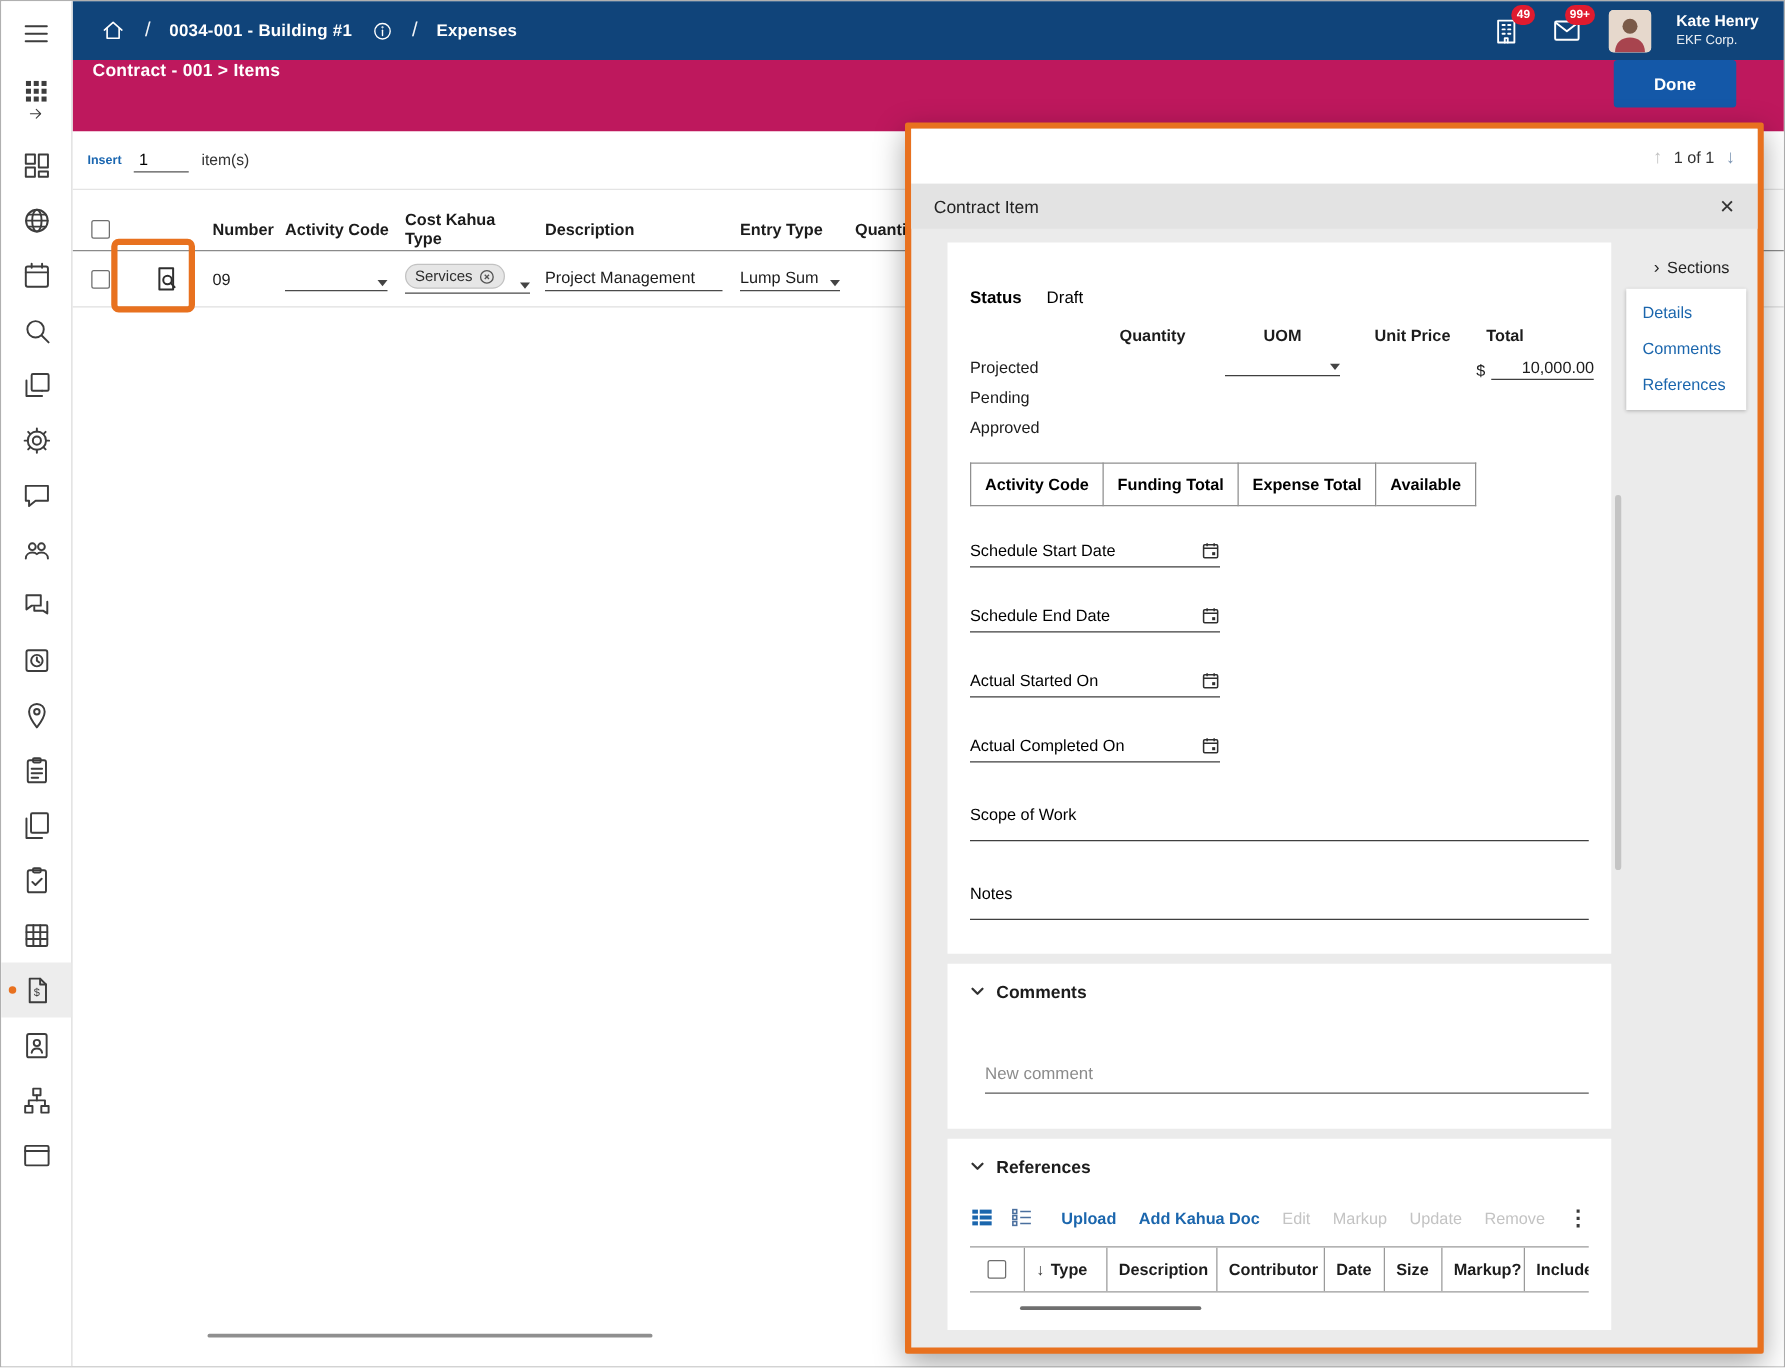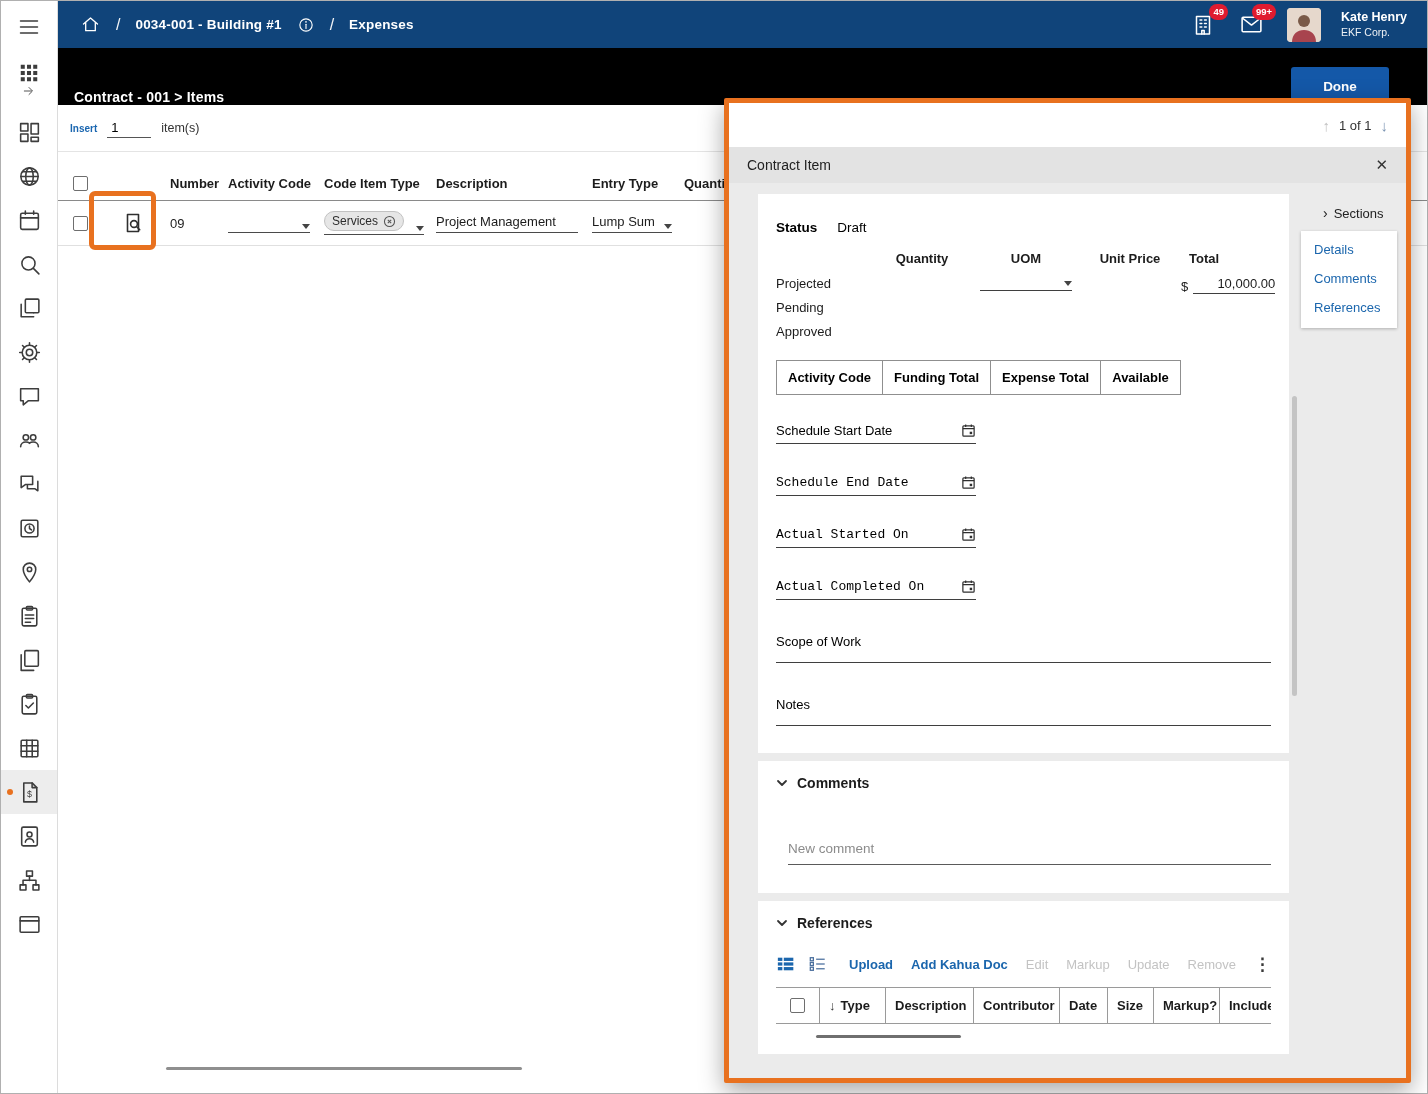--- a/index.html
+++ b/index.html
@@ -18,29 +18,29 @@
   .si { stroke:#3d3d3d; fill:none; stroke-width:1.5; stroke-linecap:round; stroke-linejoin:round; }
   .si .fillme { fill:#3d3d3d; stroke:none; }
 
   
   #topbar { position:absolute; left:57px; top:0; right:0; height:47px; background:#10447a; color:#fff; display:flex; align-items:center; z-index:4; }
   .wi { stroke:#fff; fill:none; stroke-width:1.5; stroke-linecap:round; stroke-linejoin:round; }
   .crumbs { display:flex; align-items:center; gap:15px; padding-left:22px; }
   .crumb-sep { font-size:16px; font-weight:400; opacity:.95; }
   .crumb-txt { font-size:13.5px; font-weight:bold; letter-spacing:.2px; }
   .tb-right { margin-left:auto; display:flex; align-items:center; gap:20px; padding-right:20px; }
-  .tb-ic { position:relative; width:28px; height:28px; display:flex; align-items:center; justify-content:flex-start; cursor:pointer; }
+  .tb-ic { position:relative; width:28px; height:28px; display:flex; align-items:center; justify-content:center; cursor:pointer; }
   .badge { position:absolute; top:-7px; right:-9px; min-width:17px; height:16px; padding:0 4px; background:#e01b2f; border-radius:9px; color:#fff; font-size:9.5px; font-weight:bold; display:flex; align-items:center; justify-content:center; }
   .avatar { width:34px; height:34px; border-radius:4px; overflow:hidden; background:#e3d6cb; flex:0 0 auto; cursor:pointer; }
   .uname { line-height:1.25; }
   .uname .n1 { font-size:12.5px; font-weight:bold; }
   .uname .n2 { font-size:10.5px; opacity:.92; }
 
   
-  #subheader { position:absolute; left:57px; top:47px; right:0; height:57px; background:#000000; color:#fff; display:flex; align-items:flex-end; z-index:4;gap:22px; }
+  #subheader { position:absolute; left:57px; top:47px; right:0; height:57px; background:#be185d; color:#fff; display:flex; align-items:flex-start; z-index:4;gap:22px; }
   .sub-title { padding-left:16px; font-size:14px; font-weight:bold; letter-spacing:.2px; }
   .done-btn { margin-left:auto; margin-right:38px; width:98px; height:38px; background:#1458a8; border-radius:3px; color:#fff; font-size:13.5px; font-weight:bold; display:flex; align-items:center; justify-content:center; cursor:pointer; }
 
   
   #content { position:absolute; left:57px; top:104px; right:0; bottom:0; background:#fff; z-index:1; }
   .list-toolbar { height:47px; display:flex; align-items:center; gap:10px; padding-left:12px; border-bottom:1px solid #e4e4e4; }
   .link-blue { color:#1a66b0; font-size:10px; font-weight:bold; cursor:pointer; }
   .count-input { width:44px; border:none; border-bottom:1px solid #555; font-family:"Liberation Sans",sans-serif; font-size:13px; padding:2px 4px; outline:none; }
   .items-label { font-size:12.5px; color:#333; }
 
@@ -77,36 +77,36 @@
   .phead { height:36px; background:#e3e3e3; display:flex; align-items:center; padding:0 18px; }
   .phead-title { font-size:14px; color:#222; }
   .pclose { margin-left:auto; font-size:15px; color:#333; cursor:pointer; }
   .pbody { position:absolute; top:80px; bottom:0; left:0; right:0; overflow:hidden; }
 
   .card-col { position:absolute; left:29px; top:11px; width:531px; }
   .card { background:#fff; }
   .card-gap { height:8px; }
   .card1 { padding:16px 18px 27px; }
 
-  .status-row { display:flex; gap:20px; font-size:13.5px; margin-top:10px; }
+  .status-row { display:flex; gap:20px; font-size:13.5px; margin-top:20px; }
   .b { font-weight:bold; }
 
   .matrix { display:grid; grid-template-columns:95px 102px 106px 102px 1fr; margin-top:16px; font-size:13px; color:#1c1c1c; align-items:end; row-gap:4px; }
   .matrix .hd { font-weight:bold; text-align:center; padding-bottom:4px; }
   .matrix .rowlab { font-weight:normal; line-height:20px; }
   .matrix .cell { height:20px; }
   .uom-select { display:inline-flex; width:92px; justify-content:flex-end; align-items:flex-end; border-bottom:1px solid #3f3f3f; padding-bottom:4px; cursor:pointer; }
   .total-cell { display:flex; align-items:flex-end; gap:5px; justify-content:flex-start; }
   .total-val { display:inline-block; width:82px; border-bottom:1px solid #3f3f3f; text-align:right; padding-bottom:2px; }
 
   table.funding { border-collapse:collapse; margin-top:18px; }
   table.funding td { border:1px solid #8f8f8f; padding:9px 11px; font-size:13px; font-weight:bold; white-space:nowrap; background:#fff; }
 
   .date-field { width:200px; display:flex; justify-content:space-between; align-items:flex-end; border-bottom:1px solid #3f3f3f; padding-bottom:5px; font-size:13px;gap:34px; }
-  .df-1 { margin-top:28px; } .df-n { margin-top:31px;font-family:Liberation Mono, monospace; }
+  .df-1 { margin-top:28px; } .df-n { margin-top:31px; }
   .cal { stroke:#2f2f2f; fill:none; stroke-width:1.3; }
   .cal .fillme { fill:#2f2f2f; stroke:none; }
 
   .wide-field-label { margin-top:34px; font-size:13px; }
   .wide-underline { margin-top:13px; border-bottom:1px solid #3f3f3f; }
 
   .sec-card { padding:14px 18px 28px; }
   .sec-head { display:flex; align-items:center; gap:9px; font-size:14px; font-weight:bold; color:#1c1c1c; cursor:pointer; }
   .chev-down { stroke:#333; fill:none; stroke-width:1.8; stroke-linecap:round; stroke-linejoin:round; }
   .new-comment { margin:50px 0 0 12px; color:#8b8b8b; font-size:13.5px; border-bottom:1px solid #5a5a5a; padding-bottom:8px; cursor:text; }
@@ -350,21 +350,21 @@
     </div>
 
     <div class="items-table">
       <div class="trow thead">
         <div class="col-check">
             <span class="cb"></span>
           </div>
         <div class="col-icon"></div>
         <div class="col-number">Number</div>
         <div class="col-activity">Activity Code</div>
-        <div class="col-cost">Code Item Type</div>
+        <div class="col-cost">Cost Kahua Type</div>
         <div class="col-desc">Description</div>
         <div class="col-entry">Entry Type</div>
         <div class="col-qty">Quantity</div>
       </div>
       <div class="trow tbody-row">
         <div class="col-check">
             <span class="cb"></span>
           </div>
         <div class="col-icon">
           <svg width="24" height="24" viewBox="0 0 24 24" style="stroke:#2f2f2f;fill:none;stroke-width:1.6;stroke-linecap:round;stroke-linejoin:round;">

